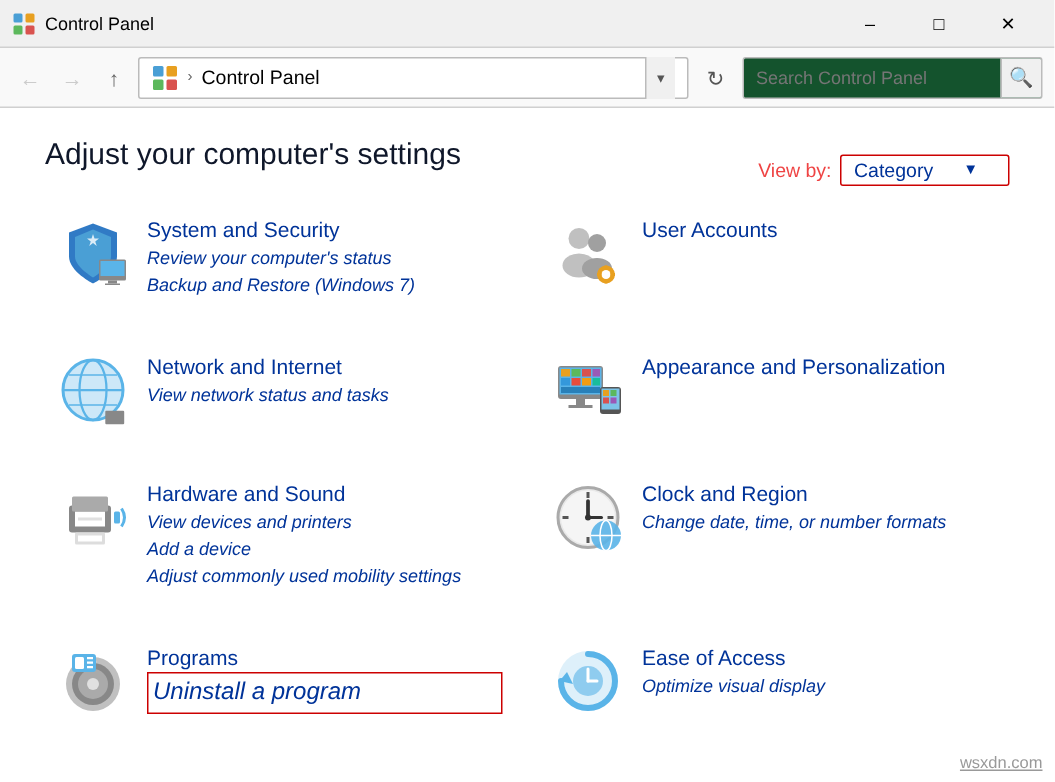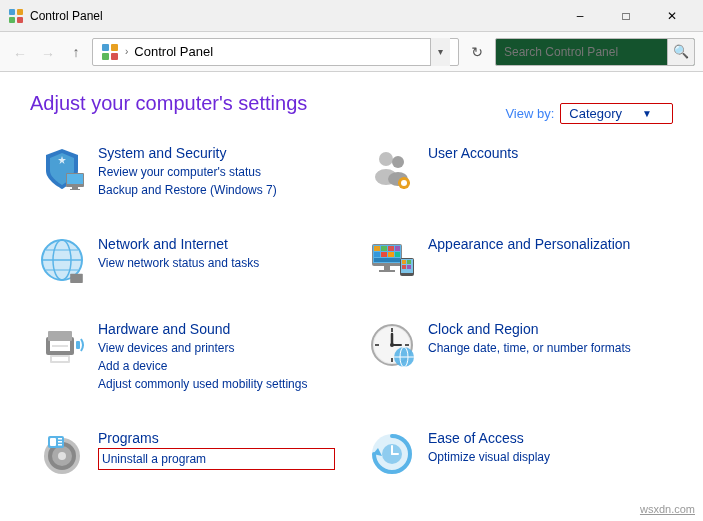--- a/index.html
+++ b/index.html
@@ -157,35 +157,35 @@
       color: #555;
     }
 
     
     .main-content {
       padding: 20px 30px;
       background: #fff;
     }
     .page-title {
       font-size: 20px;
-      color: #6d28d9;
+      color: #0f172a;
       font-weight: 300;
       margin-bottom: 20px;
     }
     .view-by {
       float: right;
       margin-top: -32px;
       display: flex;
       align-items: center;
       gap: 6px;
       font-size: 13px;
       color: #333;
     }
     .view-by-label {
-      color: #3b82f6;
+      color: #ef4444;
     }
     .category-dropdown {
       border: 1px solid #cc0000;
       background: #fff;
       padding: 2px 20px 2px 8px;
       color: #003399;
       font-size: 13px;
       cursor: pointer;
       position: relative;
       display: flex;
@@ -229,30 +229,31 @@
       color: #003399;
       font-weight: 400;
       margin-bottom: 2px;
       display: block;
     }
     .category-subtitle {
       font-size: 12px;
       color: #003399;
       line-height: 1.5;
       display: block;
+      font-style: italic;
     }
     .category-subtitle a {
       color: #003399;
       text-decoration: none;
       display: block;
     }
     .highlight-link {
       display: inline-block;
       color: #003399;
-      font-size: 12px;
+      font-size: 16px;
       border: 1px solid #cc0000;
       padding: 1px 3px;
       text-decoration: none;
       cursor: pointer;
     }
 
     
     svg { display: block; }
 
     .wsxdn {

